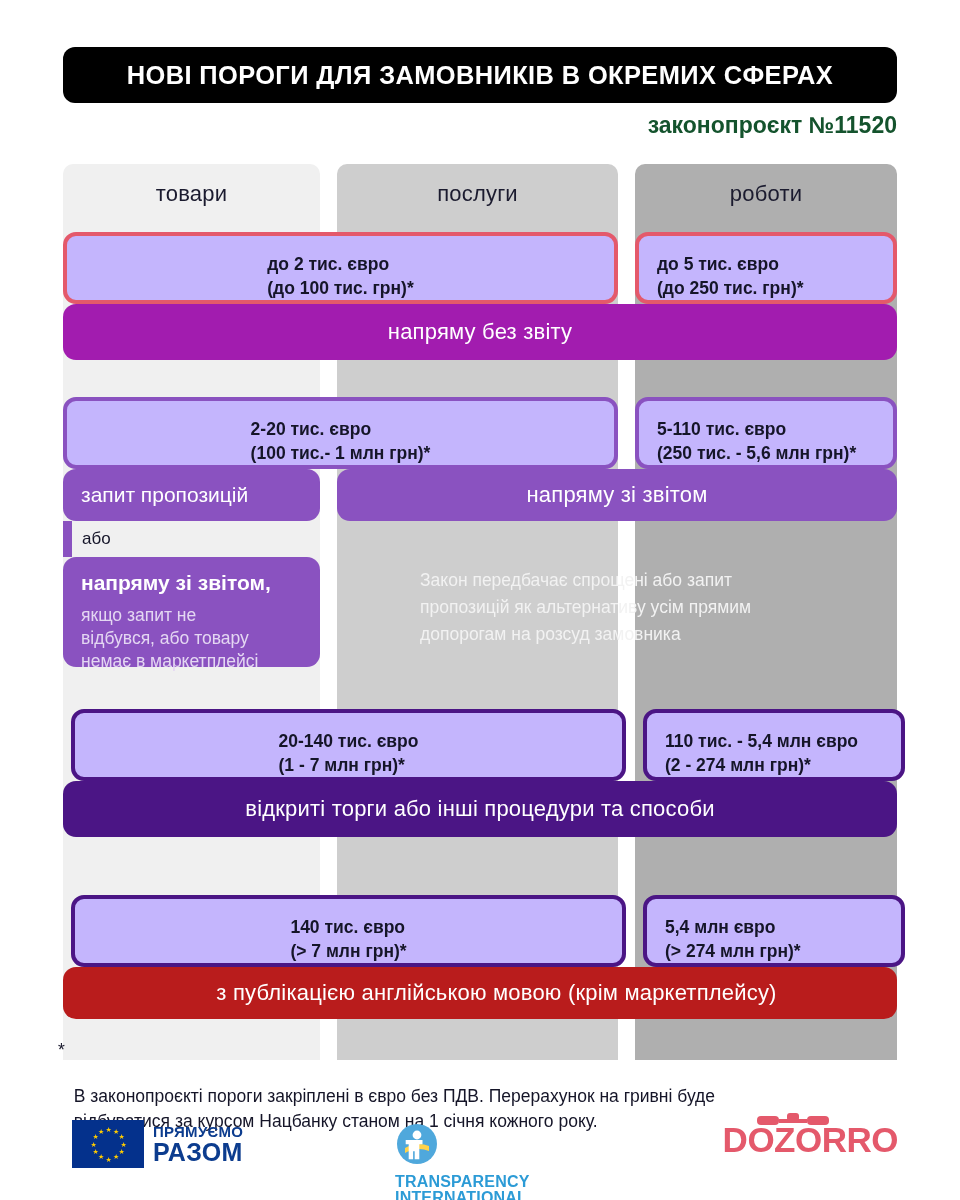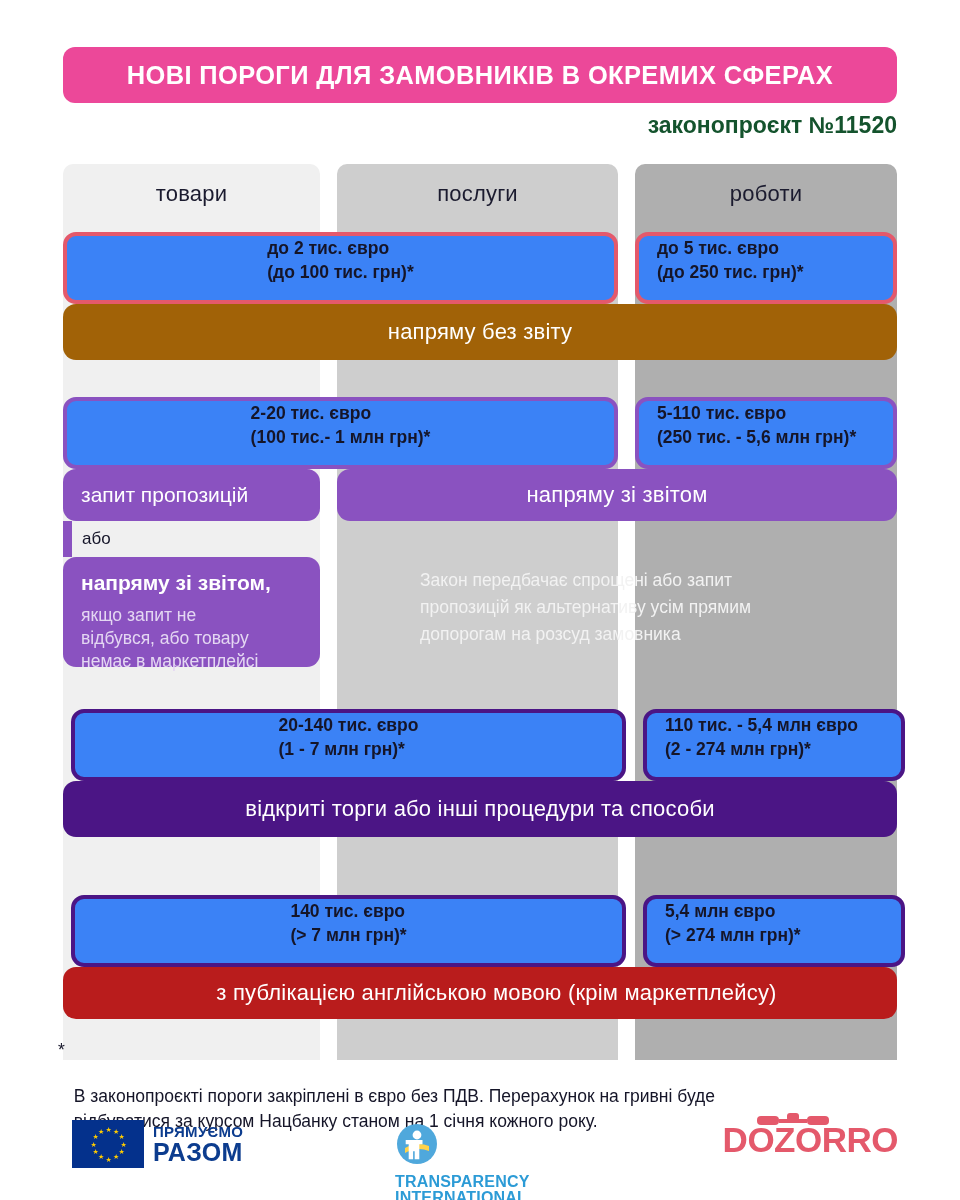--- a/index.html
+++ b/index.html
@@ -7,21 +7,21 @@
     width: 960px; height: 1200px;
     background: #ffffff;
     font-family: "Liberation Sans", sans-serif;
     overflow: hidden;
   }
   .page { position: relative; width: 960px; height: 1200px; }
 
   
   .title-bar {
     position: absolute; left: 63px; top: 47px; width: 834px; height: 56px;
-    background: #ec4899; border-radius: 12px;
+    background: #000000; border-radius: 12px;
     display: flex; align-items: center; justify-content: center;
   }
   .title-bar span {
     color: #ffffff; font-size: 26.5px; font-weight: bold;
     letter-spacing: 0.4px; white-space: nowrap;
     transform: scaleX(0.96); transform-origin: center;
   }
   .subtitle {
     position: absolute; right: 63px; top: 112px;
     font-size: 23px; font-weight: bold; color: #14532d;
@@ -41,41 +41,41 @@
     position: absolute; top: 164px; height: 60px;
     display: flex; align-items: center; justify-content: center;
     font-size: 22px; color: #1b1b2f; letter-spacing: 0.2px;
   }
   .col-header.h1 { left: 63px;  width: 257px; }
   .col-header.h2 { left: 337px; width: 281px; }
   .col-header.h3 { left: 635px; width: 262px; }
 
   
   .wbox {
-    position: absolute; background: #3b82f6;
-    border-radius: 13px; display: flex; align-items: flex-start;
+    position: absolute; background: #c4b5fd;
+    border-radius: 13px; display: flex; align-items: flex-end;
   }
   .wbox.pink   { border: 4px solid #E4596B; }
   .wbox.purple { border: 4px solid #8A52C0; }
   .wbox.dpurple{ border: 4px solid #4B1585; margin-left: 8px; }
   .wbox .txt {
     padding-left: 0; font-size: 17.5px; font-weight: bold;
     color: #151528; line-height: 1.38; white-space: pre-line;
   }
   .wbox.center { justify-content: center; }
   .wbox.center .txt { text-align: left; }
   .wbox.left .txt { padding-left: 18px; text-align: left; }
 
   
   .band {
     position: absolute; display: flex; align-items: center; justify-content: center;
     color: #ffffff; border-radius: 13px;
   }
   .band span { font-size: 22px; letter-spacing: 0.2px; }
-  .band.pink    { background: #a16207; }
+  .band.pink    { background: #a21caf; }
   .band.purple  { background: #8A52C0; }
   .band.dpurple { background: #4B1585; }
   .band.darkest { background: #b91c1c; padding-left: 33px; }
 
   
   .pblock {
     position: absolute; background: #8A52C0; border-radius: 13px;
     color: #ffffff;
   }
   .pblock .head { font-size: 21px; line-height: 1.25; }

